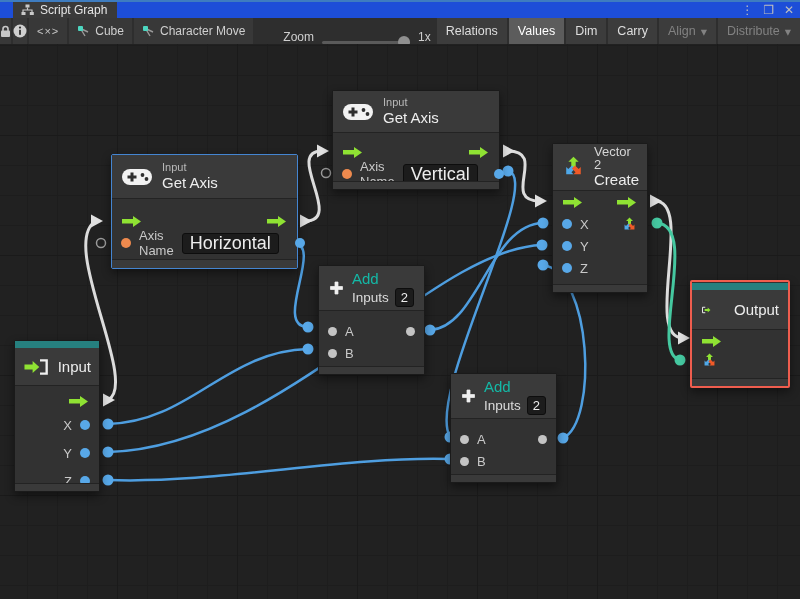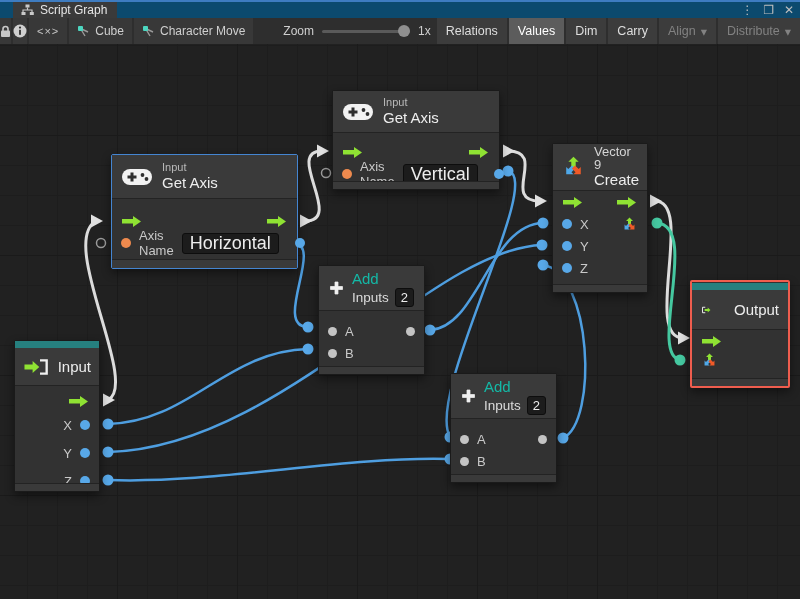--- a/index.html
+++ b/index.html
@@ -1,39 +1,39 @@
 <!DOCTYPE html>
 <html><head>
 <meta charset="utf-8">
 <style>
   html,body{margin:0;padding:0;background:#000;}
   #app{position:relative;width:800px;height:599px;overflow:hidden;background:#212121;
        font-family:"Liberation Sans",sans-serif;-webkit-font-smoothing:antialiased;}
 
   
-  .tabbar{position:absolute;left:0;top:0;width:800px;height:28px;background:#0c4a6e;
+  .tabbar{position:absolute;left:0;top:0;width:800px;height:28px;background:#1d4ed8;
           border-top:2px solid #3E7CC0;box-sizing:border-box;display:flex;}
   .tab{margin-left:13px;height:16px;padding:0 10px 0 8px;background:#3A3A3A;display:flex;
        align-items:center;gap:6px;color:#E6E6E6;font-size:12px;}
   .winctrl{position:absolute;right:6px;top:1px;display:flex;gap:10px;color:#BFBFBF;
            font-size:12px;line-height:15px;}
   .winctrl span{cursor:default}
 
   
   .toolbar{position:absolute;left:0;top:18px;width:800px;height:26px;background:#2E2E2E;
            display:flex;align-items:stretch;overflow:hidden;white-space:nowrap;}
   .tbtn{background:#383838;margin-right:2px;display:flex;align-items:center;justify-content:center;
         color:#CFCFCF;font-size:12px;gap:5px;padding:0 8px;box-sizing:border-box;}
   .tbtn.icon-only{padding:0;}
   .tgap{width:13px}
   .toggle{background:#3C3C3C;margin-right:2px;display:flex;align-items:center;color:#DEDEDE;
           font-size:12.5px;padding:6px 9px;}
   .toggle.active{background:#5C5C5C;color:#FFF;}
   .toggle.disabled{color:#828282;gap:5px;}
-  .zoomwrap{display:flex;align-items:center;color:#CFCFCF;font-size:12px;margin:0 6px 0 28px;}
+  .zoomwrap{display:flex;align-items:flex-end;color:#CFCFCF;font-size:12px;margin:0 6px 0 28px;}
   .slider{position:relative;width:88px;height:3px;background:#5A5A5A;border-radius:2px;margin:0 8px;}
   .knob{position:absolute;right:0;top:-5px;width:12px;height:12px;border-radius:50%;background:#8F8F8F;}
   .codeglyph{letter-spacing:1px;font-size:11px;color:#C6C6C6;}
 
   
   .canvas{position:absolute;left:0;top:44px;width:800px;height:555px;background:#212121;
     background-image:
       linear-gradient(#1A1A1A 1px,transparent 1px),
       linear-gradient(90deg,#1A1A1A 1px,transparent 1px),
       linear-gradient(#1D1D1D 1px,transparent 1px),
@@ -304,21 +304,21 @@
     </div>
 
     <div class="node" style="left:552px;top:99px;width:96px;height:150px">
       <div class="nhead" style="height:47px;gap:8px;padding:0 8px">
         <svg width="30" height="30" viewBox="0 0 34 34">
           <path d="M17 3 L24 10 H20 V17 H14 V10 H10 Z" fill="#8FE233"></path>
           <path d="M17 3 L24 10 H20 V17 H14 V10 H10 Z" fill="#4FA8E8" transform="rotate(225 17 17)"></path>
           <path d="M17 3 L24 10 H20 V17 H14 V10 H10 Z" fill="#F05A28" transform="rotate(135 17 17)"></path>
         </svg>
         <div>
-            <div class="nkind" style="font-size:13px;color:#D5D5D5">Vector 9</div>
+            <div class="nkind" style="font-size:13px;color:#D5D5D5">Vector 2</div>
              <div class="ntitle">Create</div>
           </div>
       </div>
       <div class="arow" style="top:46px;height:24px;justify-content:space-between">
         <svg width="22" height="13" viewBox="0 0 22 13">
             <path d="M1 4h11V1l8 5.5L12 12V8.5H1z" fill="#8FE233"></path>
           </svg>
         <svg width="22" height="13" viewBox="0 0 22 13">
             <path d="M1 4h11V1l8 5.5L12 12V8.5H1z" fill="#8FE233"></path>
           </svg>

